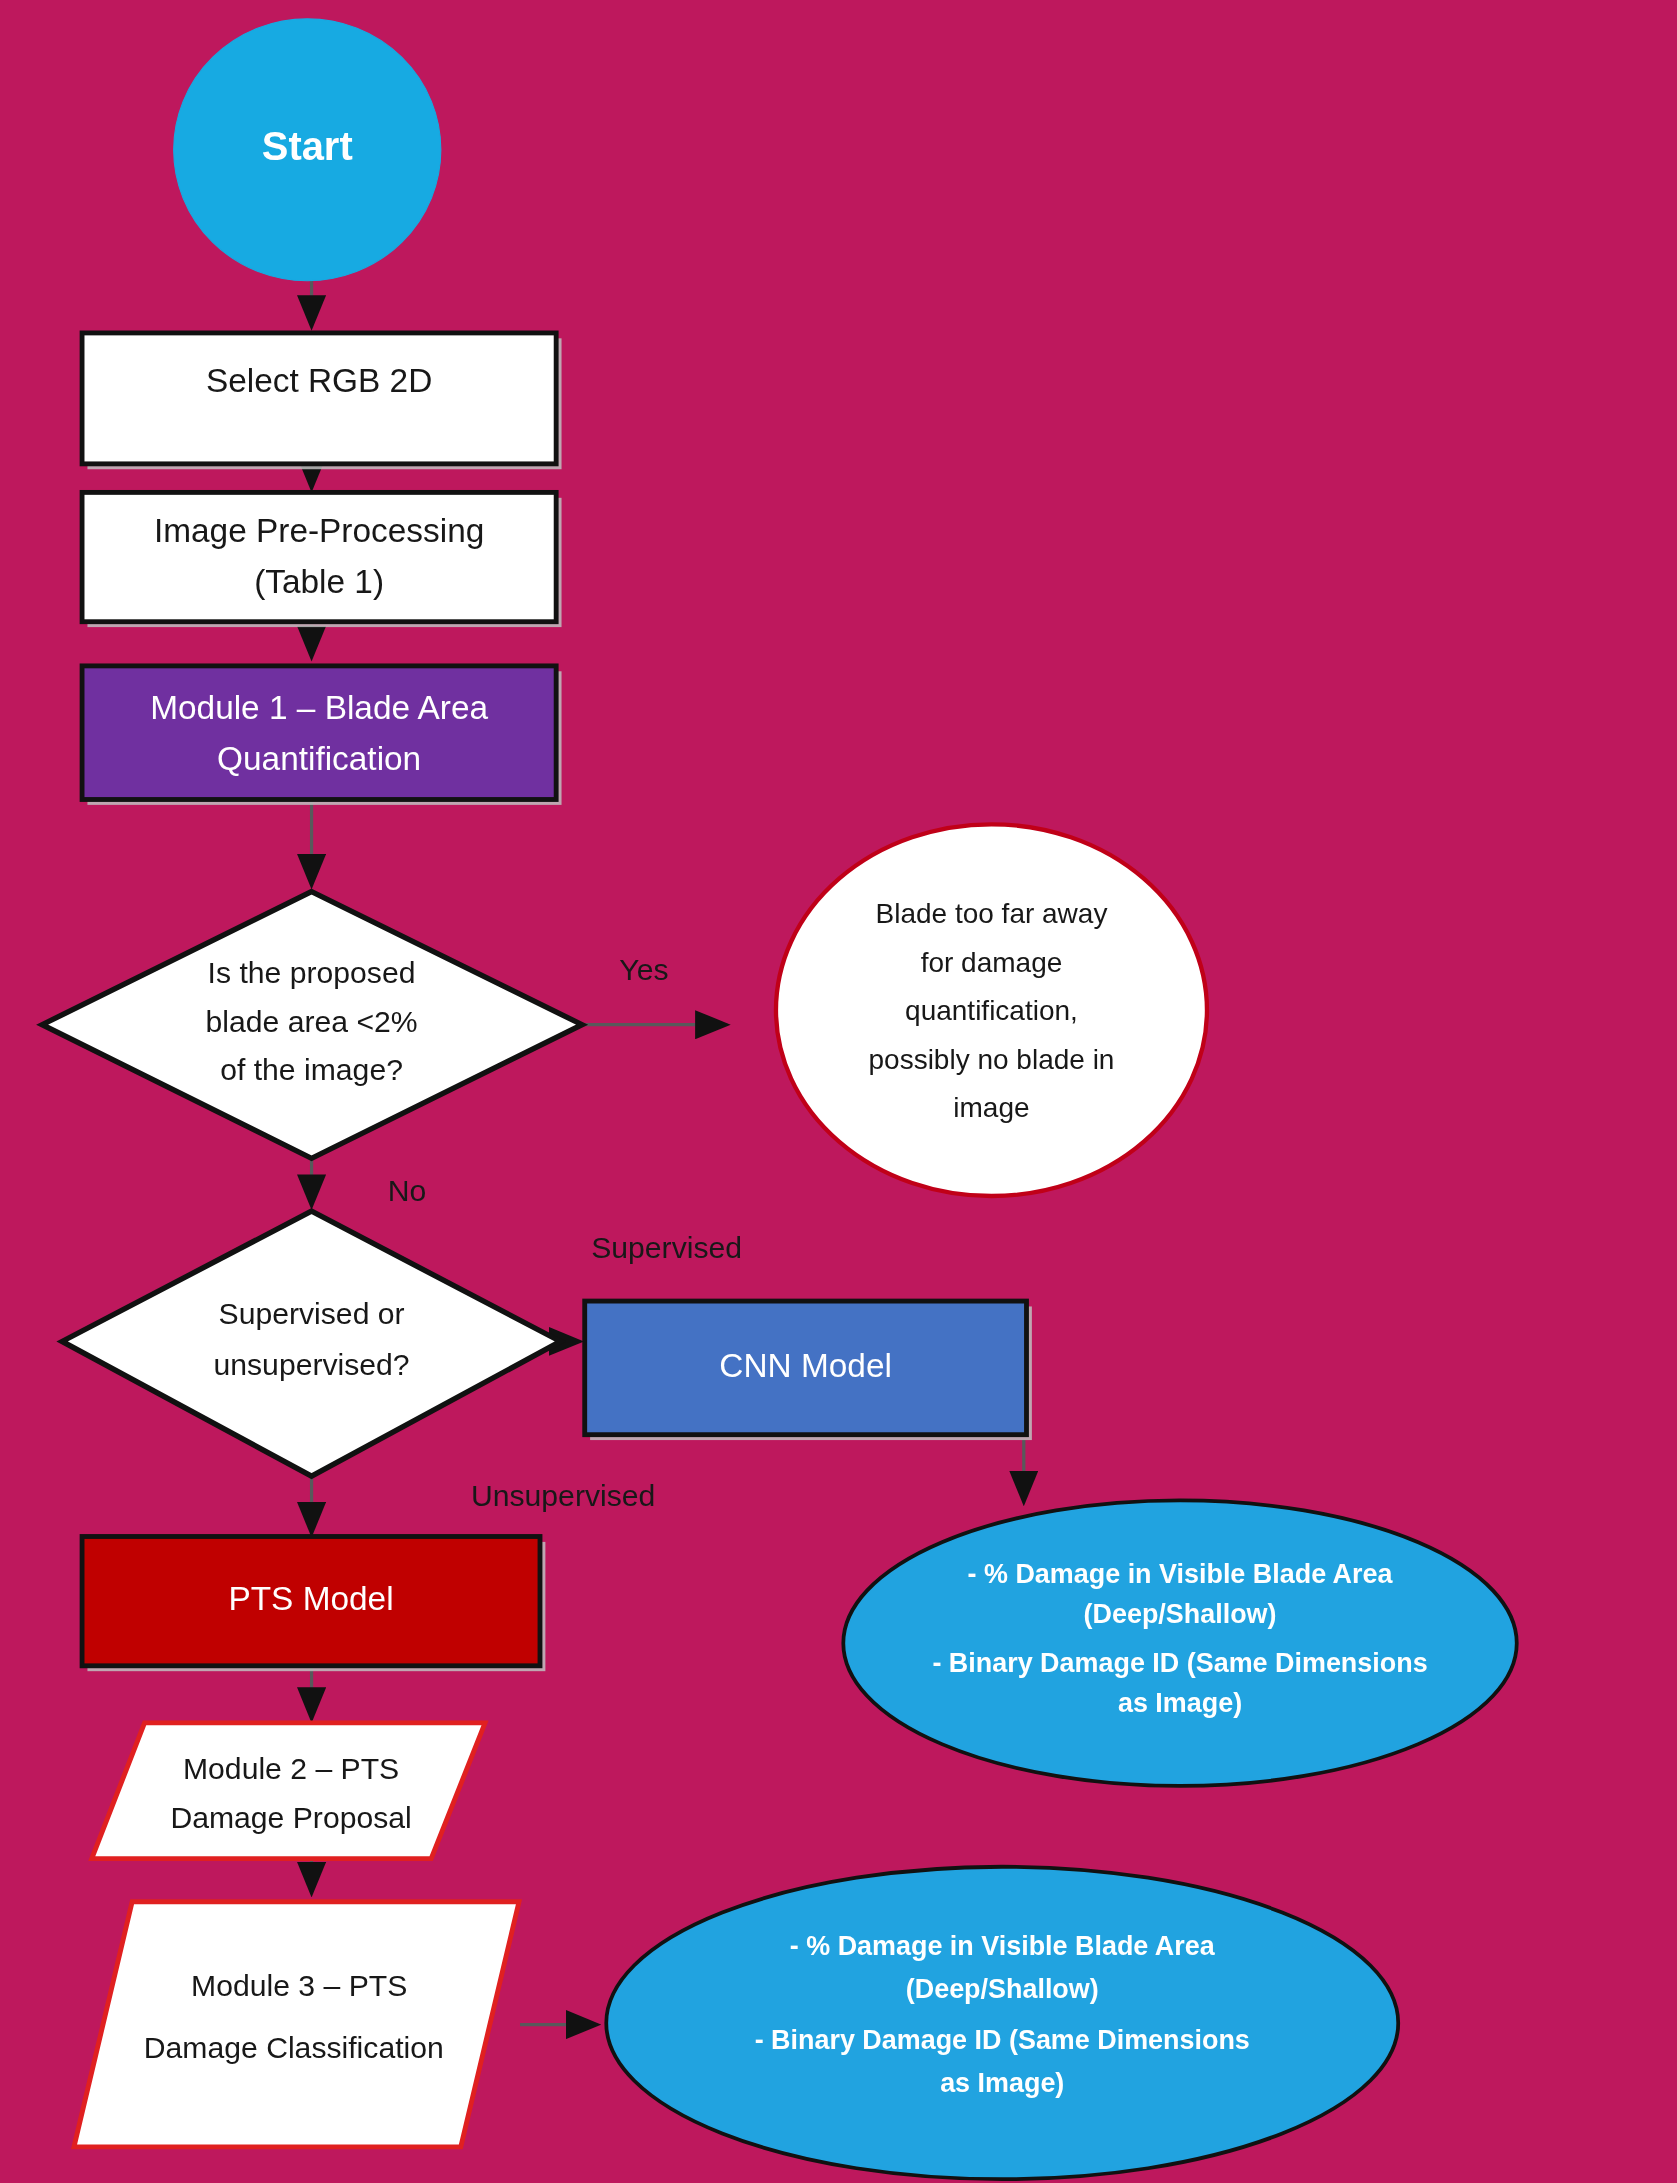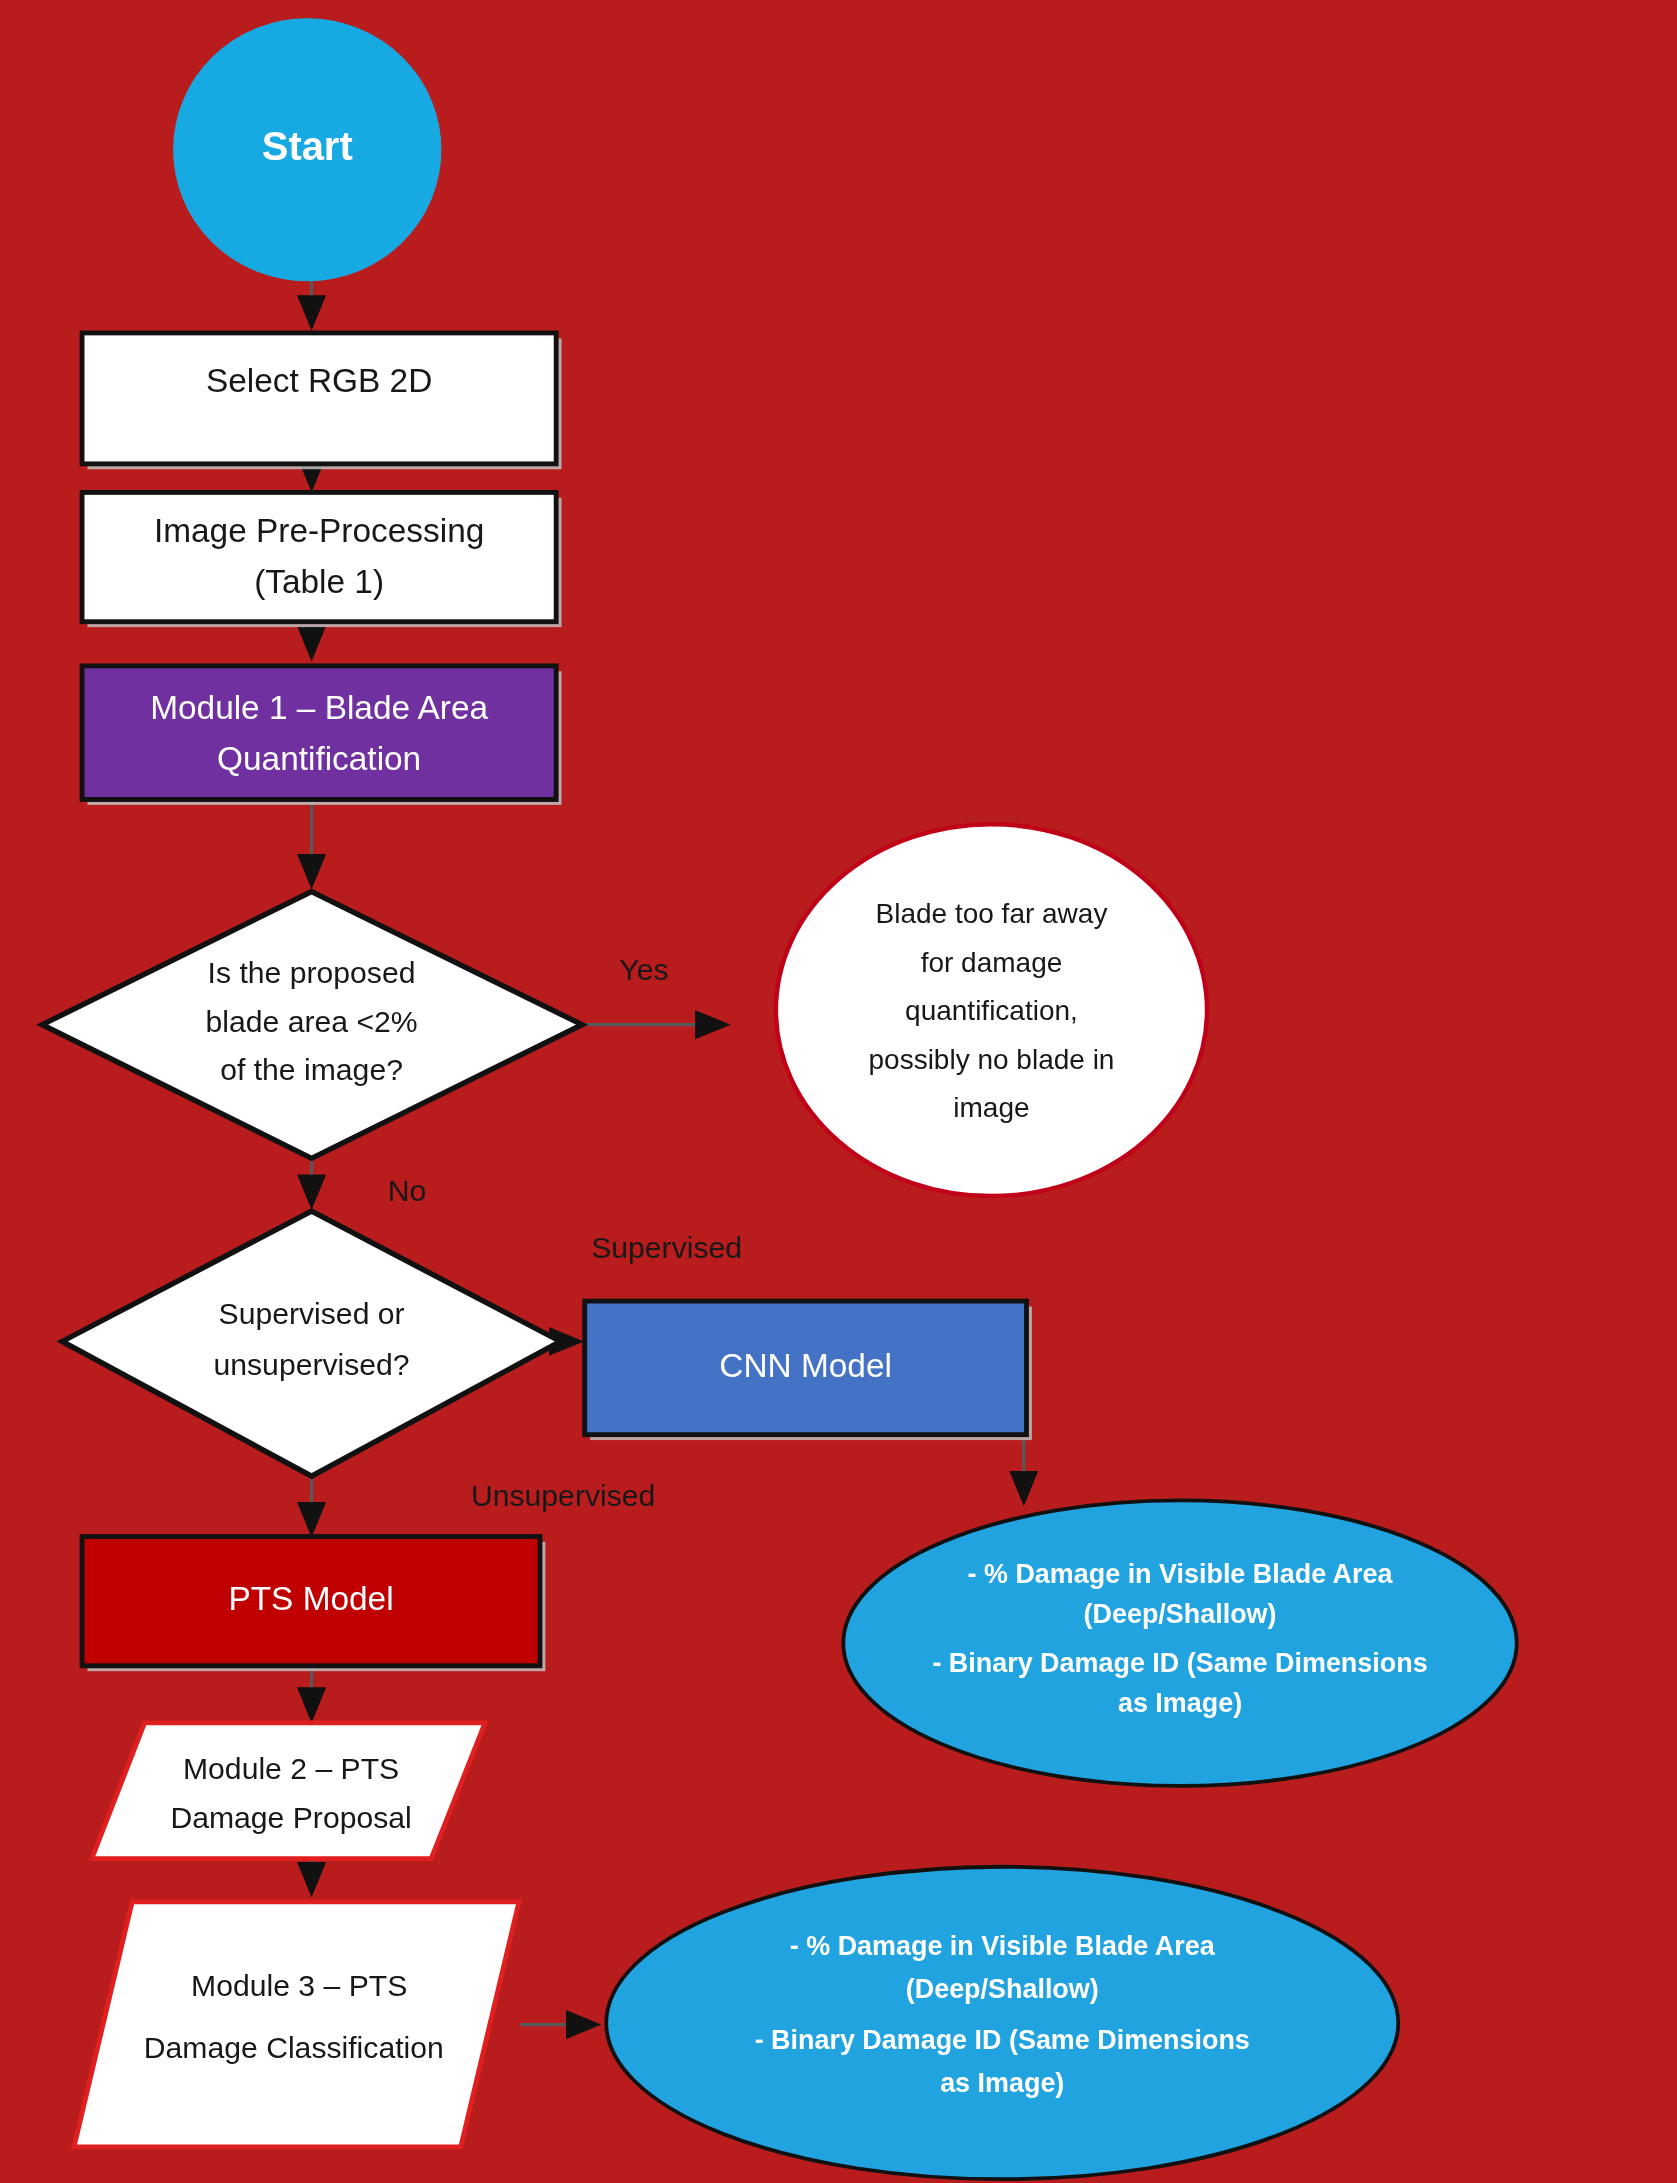--- a/index.html
+++ b/index.html
@@ -7,21 +7,21 @@
     padding: 0;
     background: #ffffff;
   }
   body {
     font-family: "Liberation Sans", sans-serif;
   }
   #flowchart-root {
     position: relative;
     width: 1678px;
     height: 2183px;
-    background: #b91c1c;
+    background: #be185d;
     overflow: hidden;
   }
   svg#flow-svg {
     position: absolute;
     left: 0;
     top: 0;
     width: 1678px;
     height: 2183px;
     display: block;
   }

